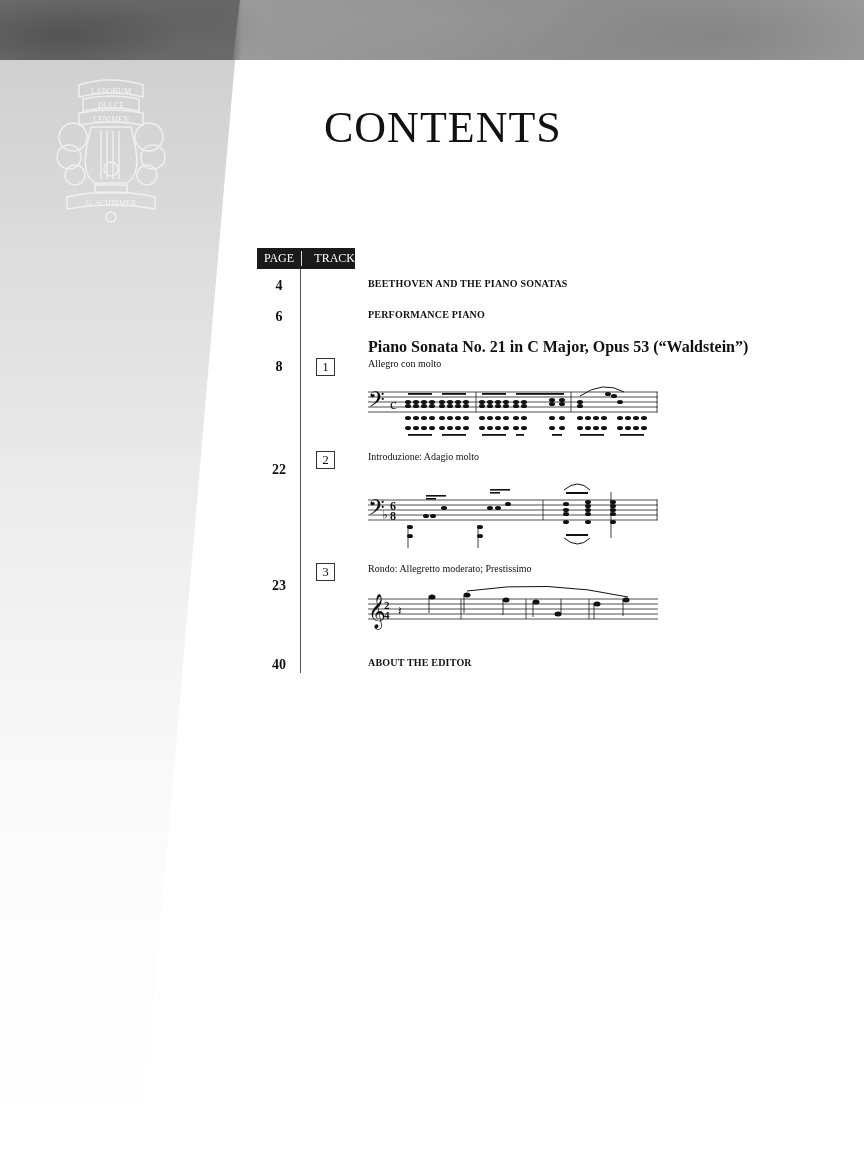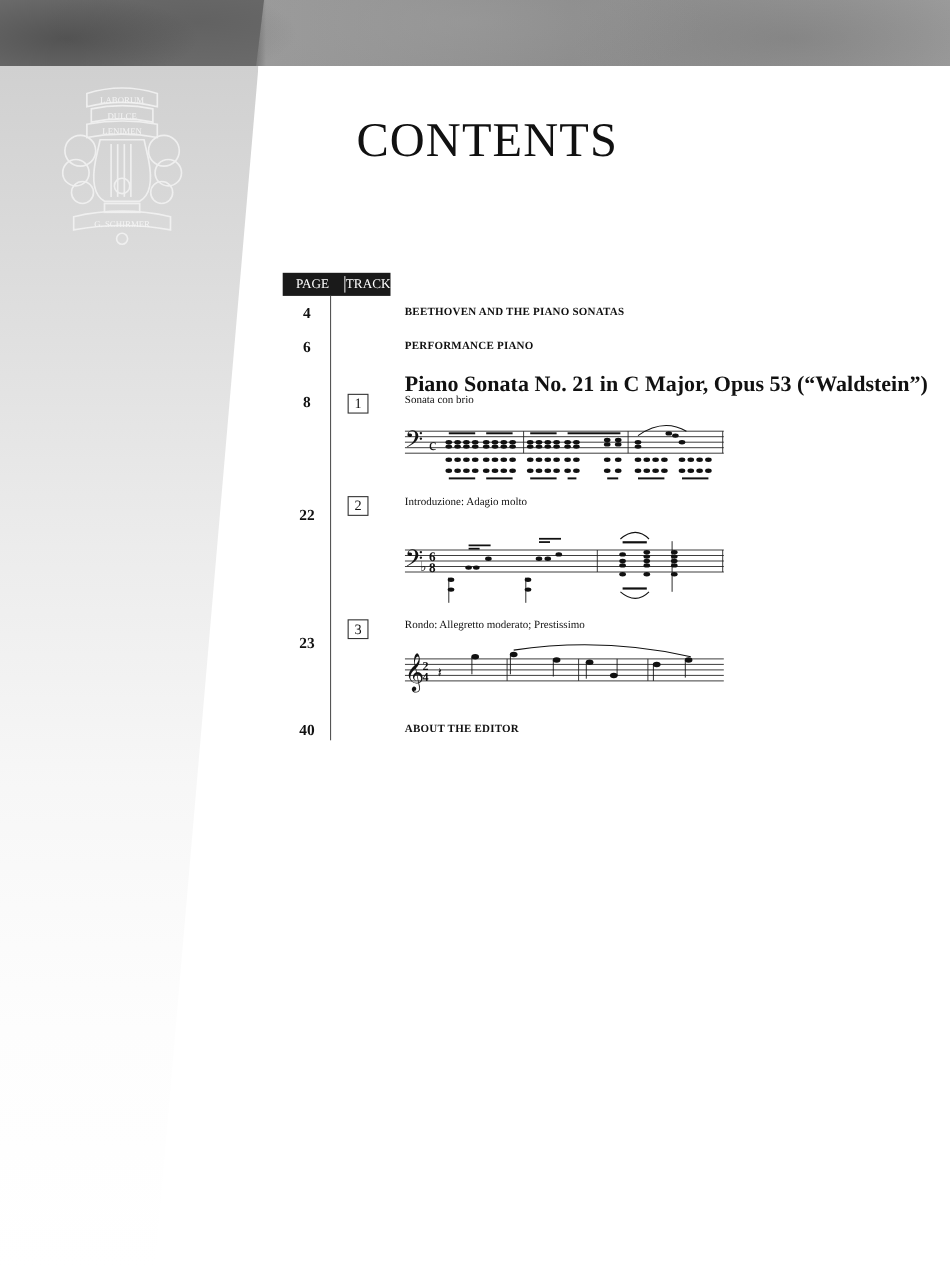--- a/index.html
+++ b/index.html
@@ -36,38 +36,38 @@
   .title {
     position: absolute; left: 324px; top: 102px;
     font-size: 44px; letter-spacing: 1px; font-weight: normal; color: #111;
     margin: 0;
   }
   .col-header {
     position: absolute; left: 257px; top: 248px; height: 21px; width: 98px;
     background: #1a1a1a; color: #fff; font-size: 12px;
     display: flex; align-items: center;
   }
-  .col-header .h-page { width: 44px; text-align: left; margin-left: 12px; }
+  .col-header .h-page { width: 44px; text-align: center; }
   .col-header .sep { width: 1px; height: 15px; background: #ddd; }
   .col-header .h-track { flex: 1; text-align: right; }
   .vline {
     position: absolute; left: 300px; top: 269px; width: 1px; height: 404px; background: #555;
   }
   .row { position: absolute; left: 257px; width: 520px; }
   .pg {
     position: absolute; left: 0; width: 44px; text-align: center;
     font-size: 14px; font-weight: bold;
   }
   .trk {
     position: absolute; left: 59px; width: 17px; height: 16px;
     border: 1px solid #333; font-size: 13px; text-align: center; line-height: 16px;
   }
   .entry { position: absolute; left: 111px; font-size: 10px; white-space: nowrap; }
   .entry.caps { font-weight: bold; letter-spacing: 0.2px; }
-  .entry.work { font-weight: bold; font-size: 20px; }
+  .entry.work { font-weight: bold; font-size: 16px; }
   .entry.mvt { font-weight: normal; }
   .incipit { position: absolute; left: 368px; }
 </style>
 </head>
 <body>
 
 <div class="top-band"></div>
 <div class="top-band-dark"></div>
 <div class="left-panel"></div>
 
@@ -119,21 +119,21 @@
   <span class="entry caps">PERFORMANCE PIANO</span>
 </div>
 
 <div class="row" style="top:338px;">
   <span class="entry work">Piano Sonata No. 21 in C Major, Opus 53 (“Waldstein”)</span>
 </div>
 
 <div class="row" style="top:358px;">
   <span class="pg" style="top:1px">8</span>
   <span class="trk">1</span>
-  <span class="entry mvt">Sonata con brio</span>
+  <span class="entry mvt">Allegro con molto</span>
 </div>
 
 <svg class="incipit" style="top:380px;" width="292" height="60" viewBox="0 0 292 60">
   <g stroke="#222" stroke-width="0.8">
     <line x1="0" y1="12" x2="290" y2="12"></line>
       <line x1="0" y1="17" x2="290" y2="17"></line>
     <line x1="0" y1="22" x2="290" y2="22"></line>
       <line x1="0" y1="27" x2="290" y2="27"></line>
     <line x1="0" y1="32" x2="290" y2="32"></line>
     <line x1="108" y1="12" x2="108" y2="32"></line>

